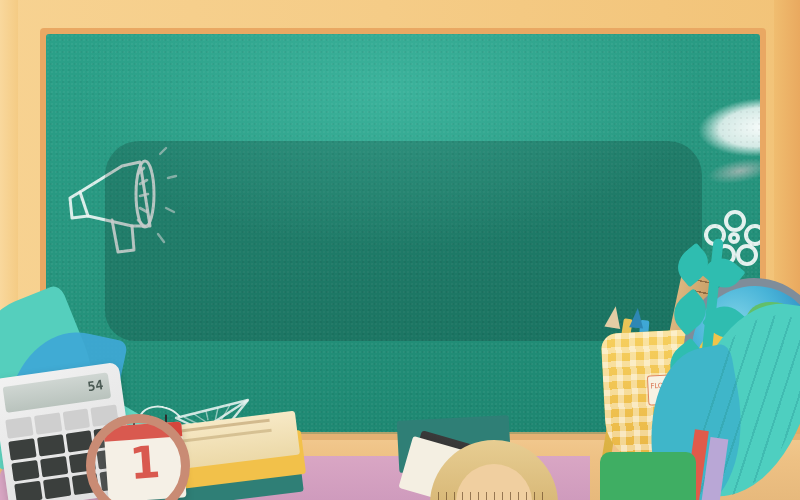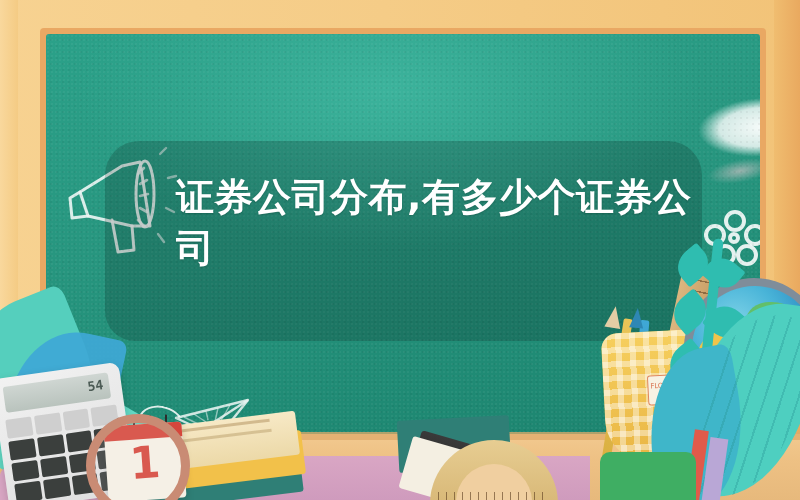--- a/index.html
+++ b/index.html
@@ -330,21 +330,20 @@
         <path d="M34 15 L36 24"></path>
           <path d="M46 12 L42 30"></path>
         <path d="M58 9 L40 40"></path>
       </g>
     </svg>
 
   </div>
 
   <div class="panel"></div>
 
-  <div class="headline">证券公司分布,有多少个证券公司</div>
 
   <div class="desk-tan"></div>
   <div class="desk-pink"></div>
   <div class="desk-edge"></div>
 
   <div class="leaf" style="left:-26px;top:300px;width:120px;height:160px;transform:rotate(-22deg);">
     <div class="blade" style="background:#55cfbd;"></div>
   </div>
   <div class="leaf" style="left:12px;top:330px;width:104px;height:128px;transform:rotate(12deg);">
     <div class="blade" style="background:#3fa8d6;opacity:.92;"></div>

